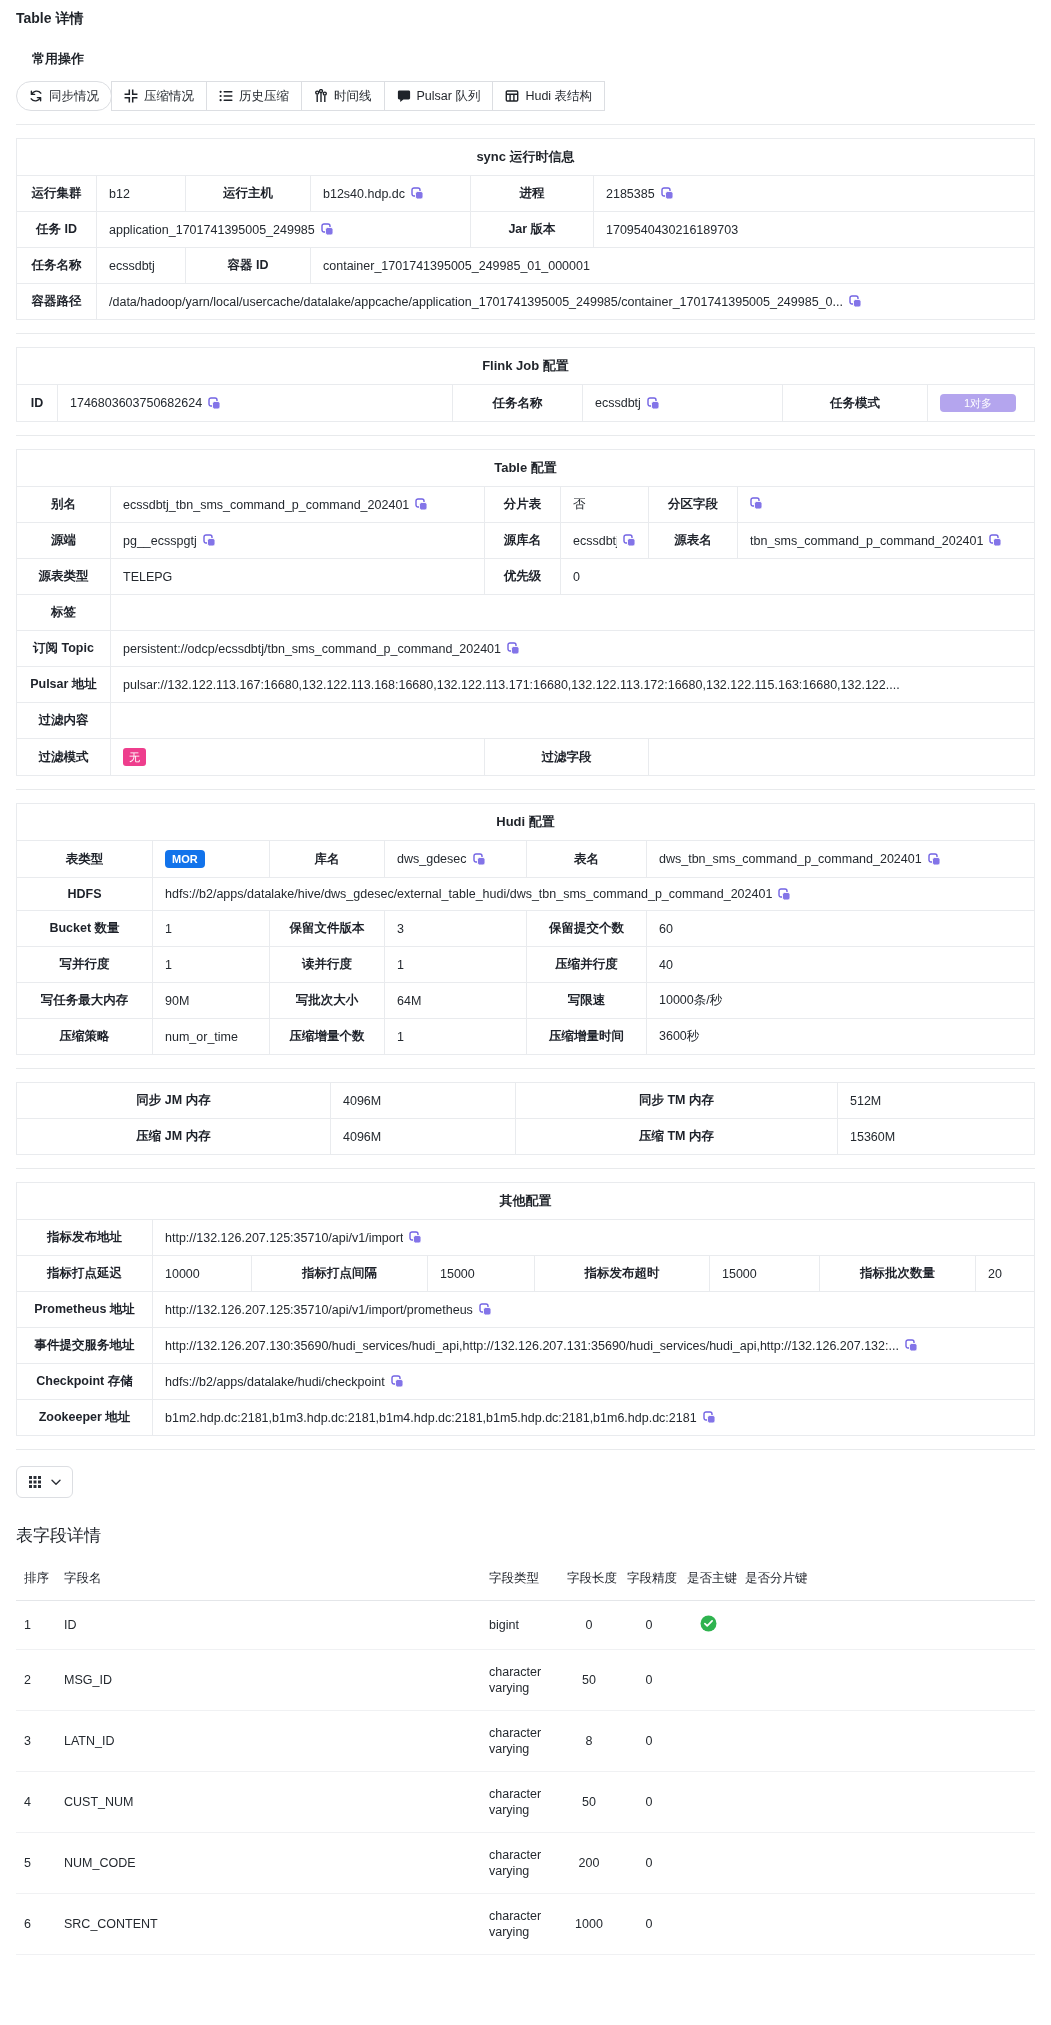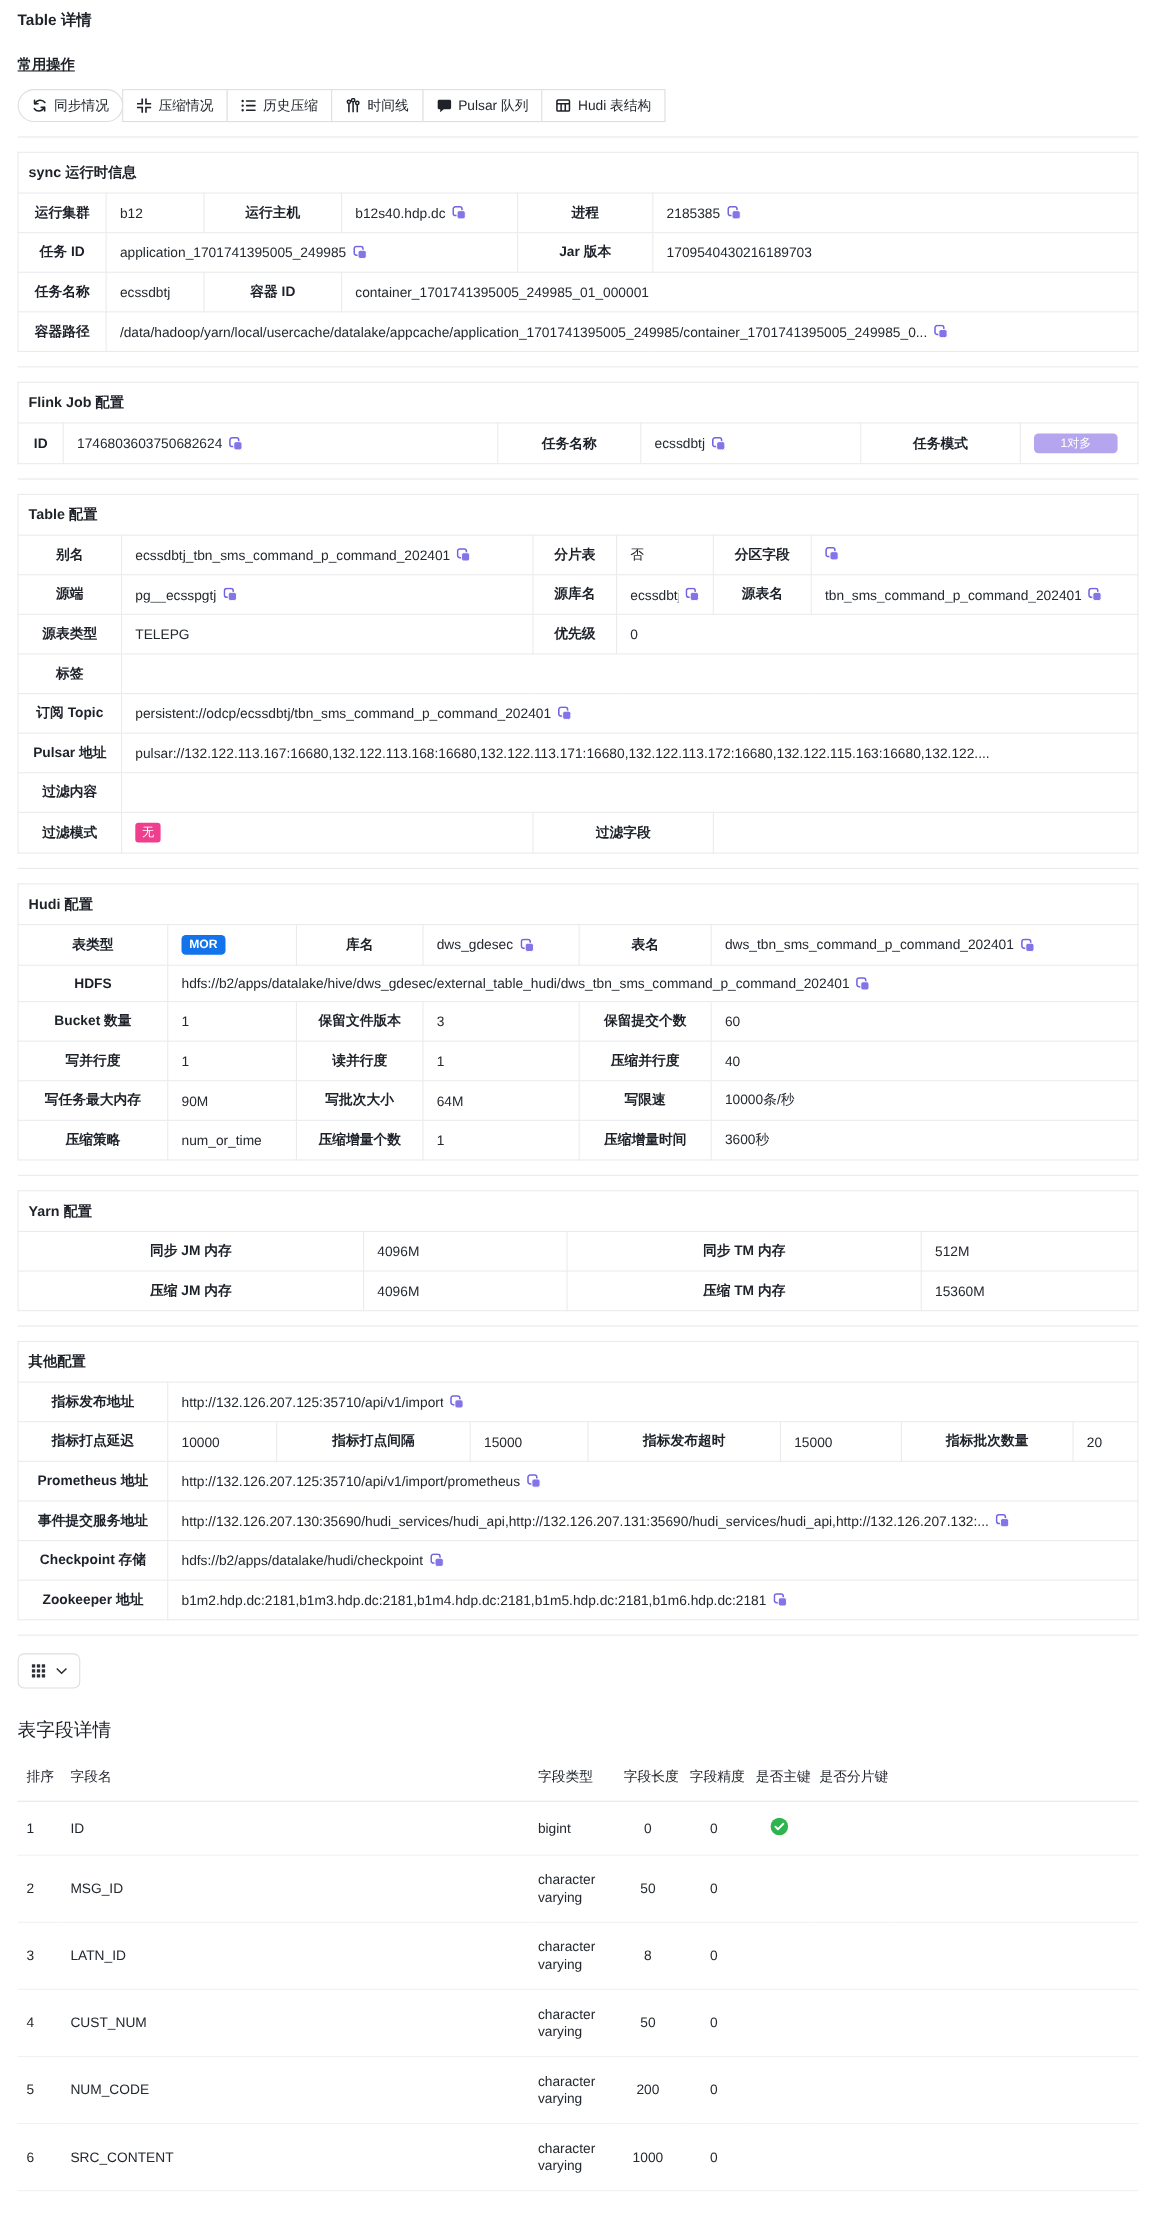--- a/index.html
+++ b/index.html
@@ -3,33 +3,33 @@
 <meta charset="utf-8">
 <style>
   * { box-sizing: border-box; }
   body {
     margin: 0; width: 1051px; height: 2025px; overflow: hidden;
     background: #fff; color: #1f2329;
     font-family: "Liberation Sans", "DejaVu Sans", sans-serif;
   }
   .wrap { padding: 6px 16px 0; }
   .page-title { font-size: 14px; font-weight: 700; margin: 4px 0 22px; }
-  .ops-label { font-size: 13px; font-weight: 700; margin: 0 0 13px; text-decoration: underline; }
+  .ops-label { font-size: 13px; font-weight: 700; margin: 0 16px 13px; }
   .btn-group { display: inline-flex; }
   .tbtn {
     display: inline-flex; align-items: center; gap: 6px; height: 30px;
     padding: 0 12px; border: 1px solid #dcdee2; background: #fff;
     font-size: 12.5px; color: #1f2329; margin-left: -1px; cursor: pointer;
     font-family: inherit;
   }
   .tbtn:first-child { margin-left: 0; border-radius: 15px; }
   .divider { border: none; border-top: 1px solid #e8eaec; margin: 13px 0; }
   table.cfg { width: 100%; border-collapse: collapse; table-layout: fixed; font-size: 12.5px; }
   .cfg td { border: 1px solid #e9ebee; padding: 9px 12px; overflow: hidden; white-space: nowrap; }
-  .cfg .ctitle { font-weight: 700; font-size: 13px; padding: 9px; }
+  .cfg .ctitle { text-align: center; font-weight: 700; font-size: 13px; padding: 9px; }
   .cfg .lbl { font-weight: 700; text-align: center; color: #1d2129; }
   .cfg .val { color: #24292f; }
   .vflex { display: flex; align-items: center; gap: 6px; min-width: 0; }
   .trunc { overflow: hidden; white-space: nowrap; min-width: 0; flex: 0 1 auto; }
   .copy { display: inline-flex; flex: 0 0 auto; cursor: pointer; line-height: 0; }
   .badge-purple { display:inline-block; background:#b4a5ee; color:#fff; font-size:11px; line-height:16px; padding:1px 24px; border-radius:4px; }
   .badge-pink   { display:inline-block; background:#ee3e8d; color:#fff; font-size:11px; line-height:16px; padding:1px 6px; border-radius:3px; }
   .badge-blue   { display:inline-block; background:#1273eb; color:#fff; font-size:11px; font-weight:700; line-height:16px; padding:1px 7px; border-radius:4px; }
   .grid-btn {
     display: inline-flex; align-items: center; gap: 9px; height: 32px;
@@ -491,23 +491,20 @@
 
   
   <table class="cfg">
     <colgroup>
         <col style="width:314px">
         <col style="width:185px">
         <col style="width:322px">
         <col>
       </colgroup>
     <tbody>
-        <tr>
-          <td class="ctitle" colspan="4">Yarn 配置</td>
-        </tr>
     <tr>
       <td class="lbl">同步 JM 内存</td>
       <td class="val">4096M</td>
       <td class="lbl">同步 TM 内存</td>
       <td class="val">512M</td>
     </tr>
     <tr>
       <td class="lbl">压缩 JM 内存</td>
       <td class="val">4096M</td>
       <td class="lbl">压缩 TM 内存</td>

